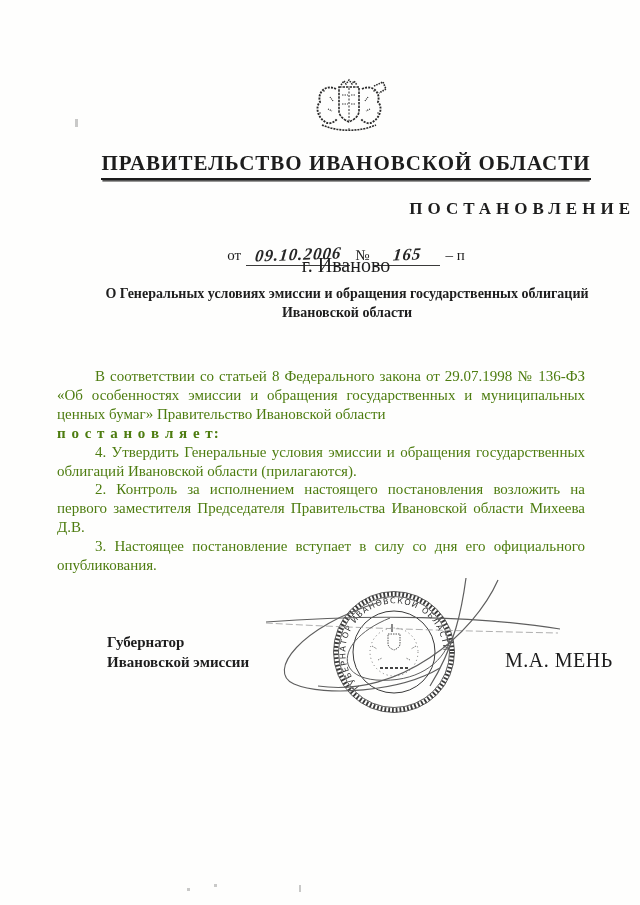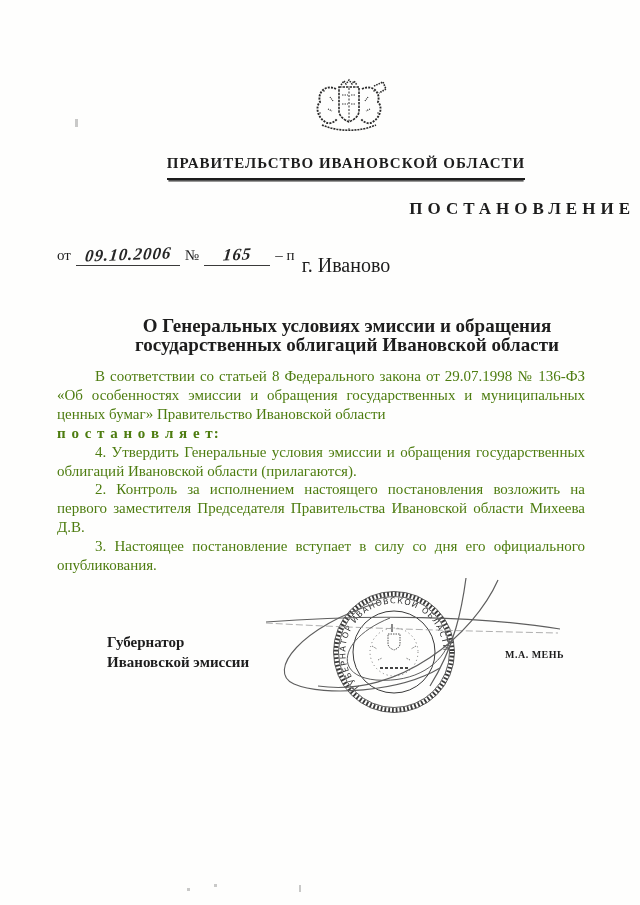--- a/index.html
+++ b/index.html
@@ -7,61 +7,61 @@
     position:relative; width:640px; height:905px; margin:0 auto;
     background:#fefefd; overflow:hidden; color:#1d1d1d;
     font-family:"Liberation Serif","DejaVu Serif",serif;
   }
   .abs { position:absolute; }
 
   
   .emblem { left:308px; top:77px; width:82px; height:58px; }
   .org {
     left:57px; top:150px; width:578px; text-align:center;
-    font-size:15px; font-weight:bold; letter-spacing:1px; line-height:26px;
+    font-size:21px; font-weight:bold; letter-spacing:1px; line-height:26px;
   }
   .org .u { display:inline-block; border-bottom:2px solid #1c1c1c; padding-bottom:2px;
             box-shadow:0 3px 0 -1.4px #555; }
   .doctype {
     left:57px; top:198px; width:578px; text-align:right;
     font-size:17px; font-weight:bold; letter-spacing:5px; line-height:22px;
   }
 
   
   .dateline {
     left:57px; top:245px; width:578px; height:24px;
-    display:flex; justify-content:flex-start; align-items:baseline;
+    display:flex; justify-content:center; align-items:baseline;
     font-size:15px; gap:5px;
   }
   .slot { display:inline-block; border-bottom:1.3px solid #3a3a3a; text-align:center; }
   .slot-date { min-width:104px; }
   .slot-num  { min-width:66px; }
   .hand {
     display:inline-block; font-style:italic; font-weight:600; font-size:17px;
     letter-spacing:1px; color:#262626; transform:rotate(-2deg) skewX(-8deg);
   }
   .city { left:57px; top:254px; width:578px; text-align:center; font-size:20px; }
 
   
   .title {
-    left:87px; top:316px; width:520px; text-align:center;
-    font-size:19px; font-weight:bold; line-height:19px;
+    left:87px; top:284px; width:520px; text-align:center;
+    font-size:14px; font-weight:bold; line-height:19px;
   }
 
   
   .body {
     left:57px; top:367px; width:528px;
     font-size:15px; line-height:18.9px; text-align:justify; color:#4d7c0f;
   }
   .body p { margin:0; text-indent:38px; }
   .resolves { display:block; font-weight:bold; text-indent:0; letter-spacing:1px; }
 
   
   .signer { left:107px; top:632px; font-size:15px; font-weight:bold; line-height:20px; }
-  .signer-name { left:505px; top:649px; font-size:10px; font-weight:bold; letter-spacing:0.5px; }
+  .signer-name { left:505px; top:649px; font-size:20px; font-weight:normal; letter-spacing:0.5px; }
   .stampwrap { left:260px; top:576px; width:310px; height:164px; pointer-events:none; }
 
   
   .noise { background:#9c9c9c; opacity:0.55; }
   .n1 { left:75px;  top:119px; width:3px; height:8px; }
   .n2 { left:187px; top:888px; width:3px; height:3px; }
   .n3 { left:214px; top:884px; width:3px; height:3px; }
   .n4 { left:299px; top:885px; width:2px; height:7px; }
 </style>
 </head>

